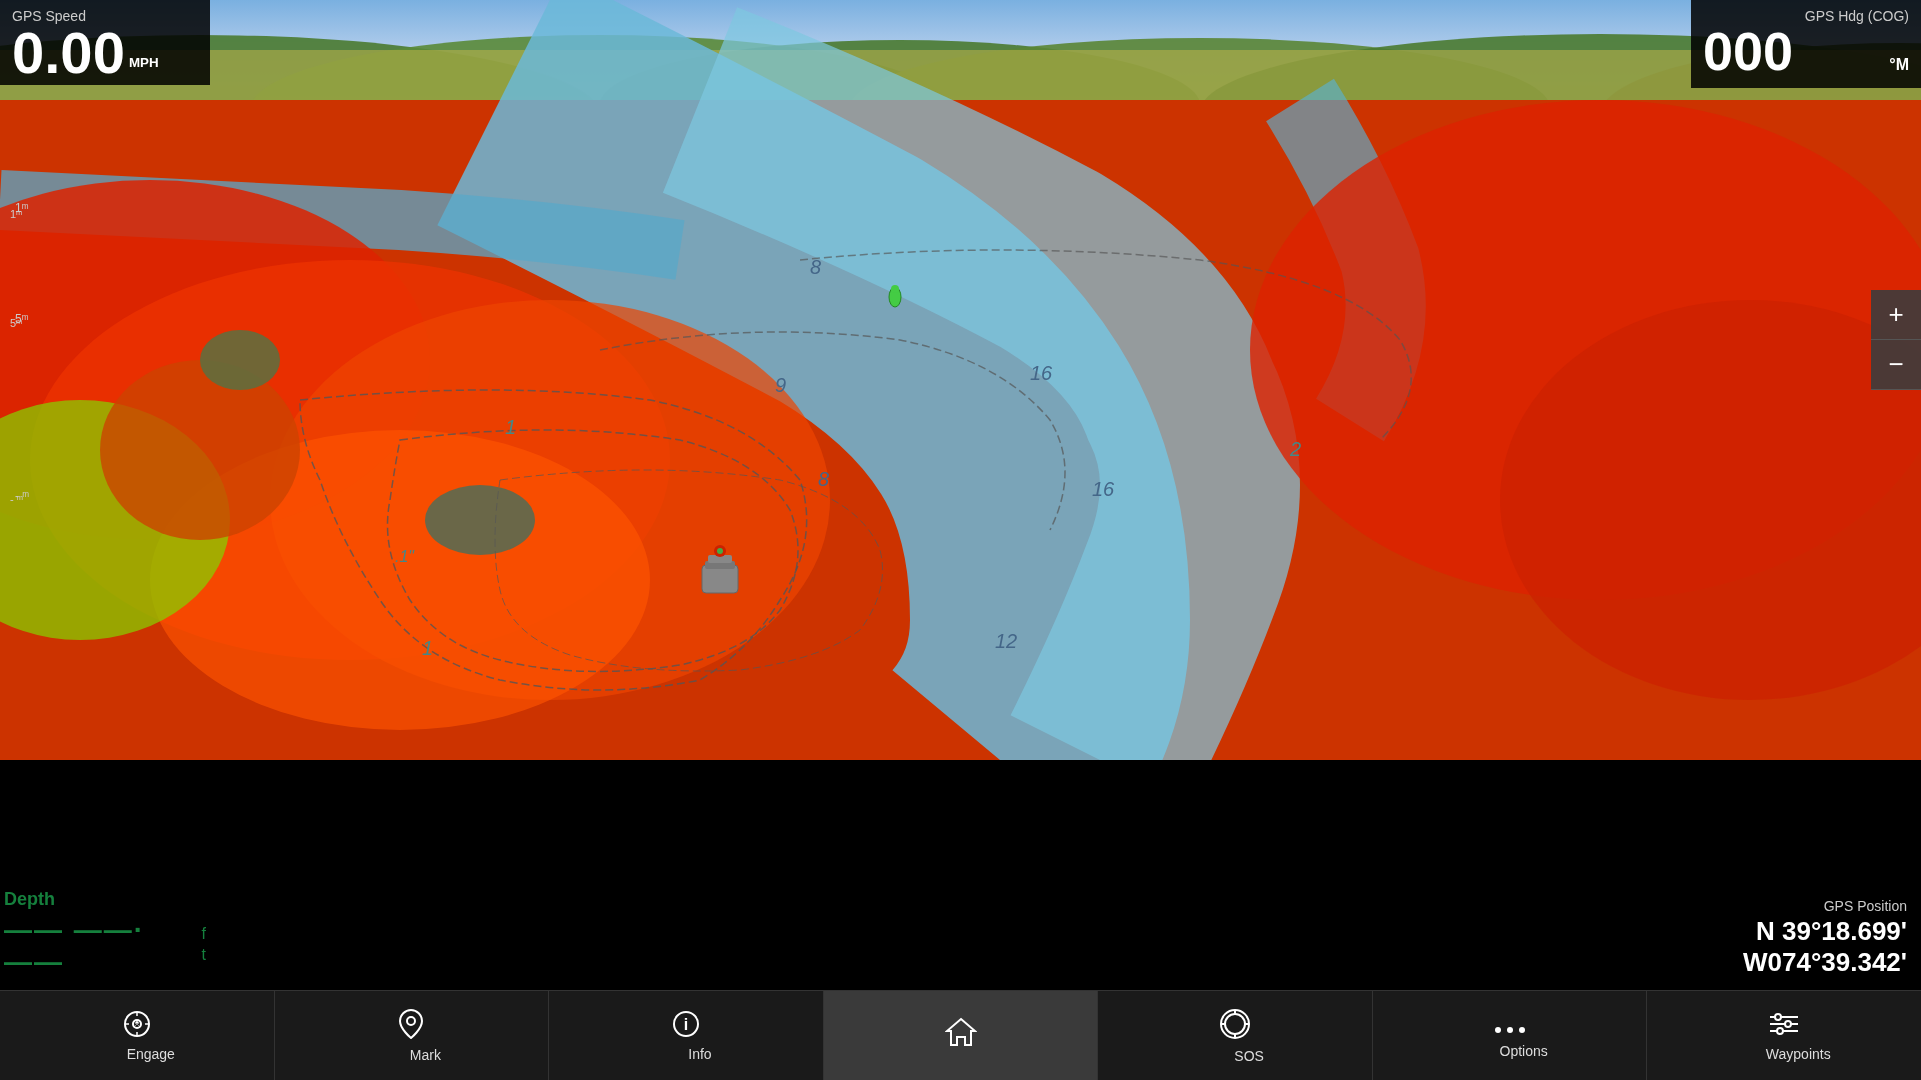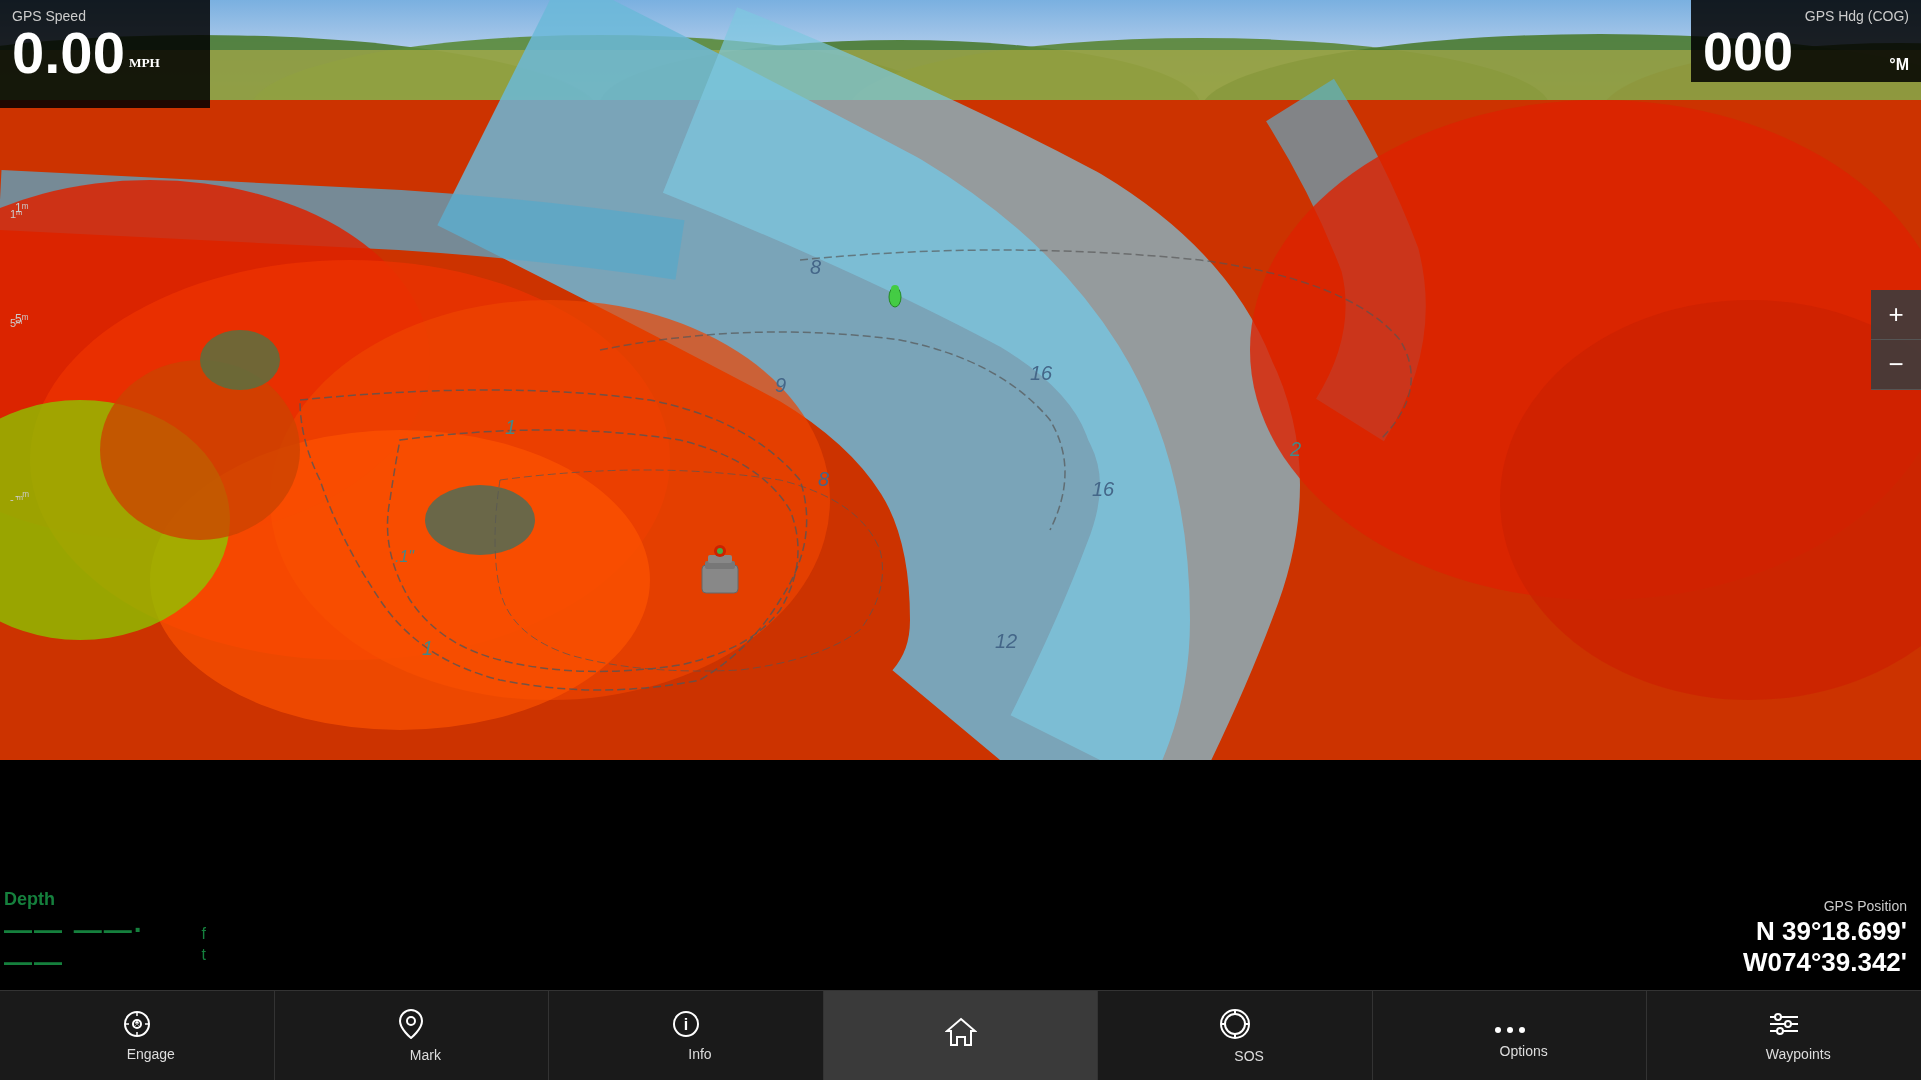--- a/index.html
+++ b/index.html
@@ -20,21 +20,21 @@
       height: 760px;
       overflow: hidden;
     }
 
     
     .gps-speed {
       position: absolute;
       top: 0; left: 0;
       width: 210px;
       background: rgba(0,0,0,0.85);
-      padding: 8px 12px 26px;
+      padding: 8px 12px 3px;
       color: white;
       z-index: 10;
     }
     .gps-speed .label {
       font-size: 14px;
       color: #ccc;
       font-weight: normal;
     }
     .gps-speed .value-row {
       display: flex;
@@ -43,30 +43,29 @@
     }
     .gps-speed .big-num {
       font-size: 58px;
       font-weight: bold;
       line-height: 1;
     }
     .gps-speed .unit {
       font-size: 16px;
       font-weight: bold;
       line-height: 1;
-      font-family: Liberation Serif, serif;
     }
 
     
     .gps-hdg {
       position: absolute;
       top: 0; right: 0;
       width: 230px;
       background: rgba(0,0,0,0.85);
-      padding: 8px 12px 4px;
+      padding: 8px 12px 10px;
       color: white;
       z-index: 10;
       text-align: right;
     }
     .gps-hdg .label {
       font-size: 14px;
       color: #ccc;
     }
     .gps-hdg .value-row {
       display: flex;

